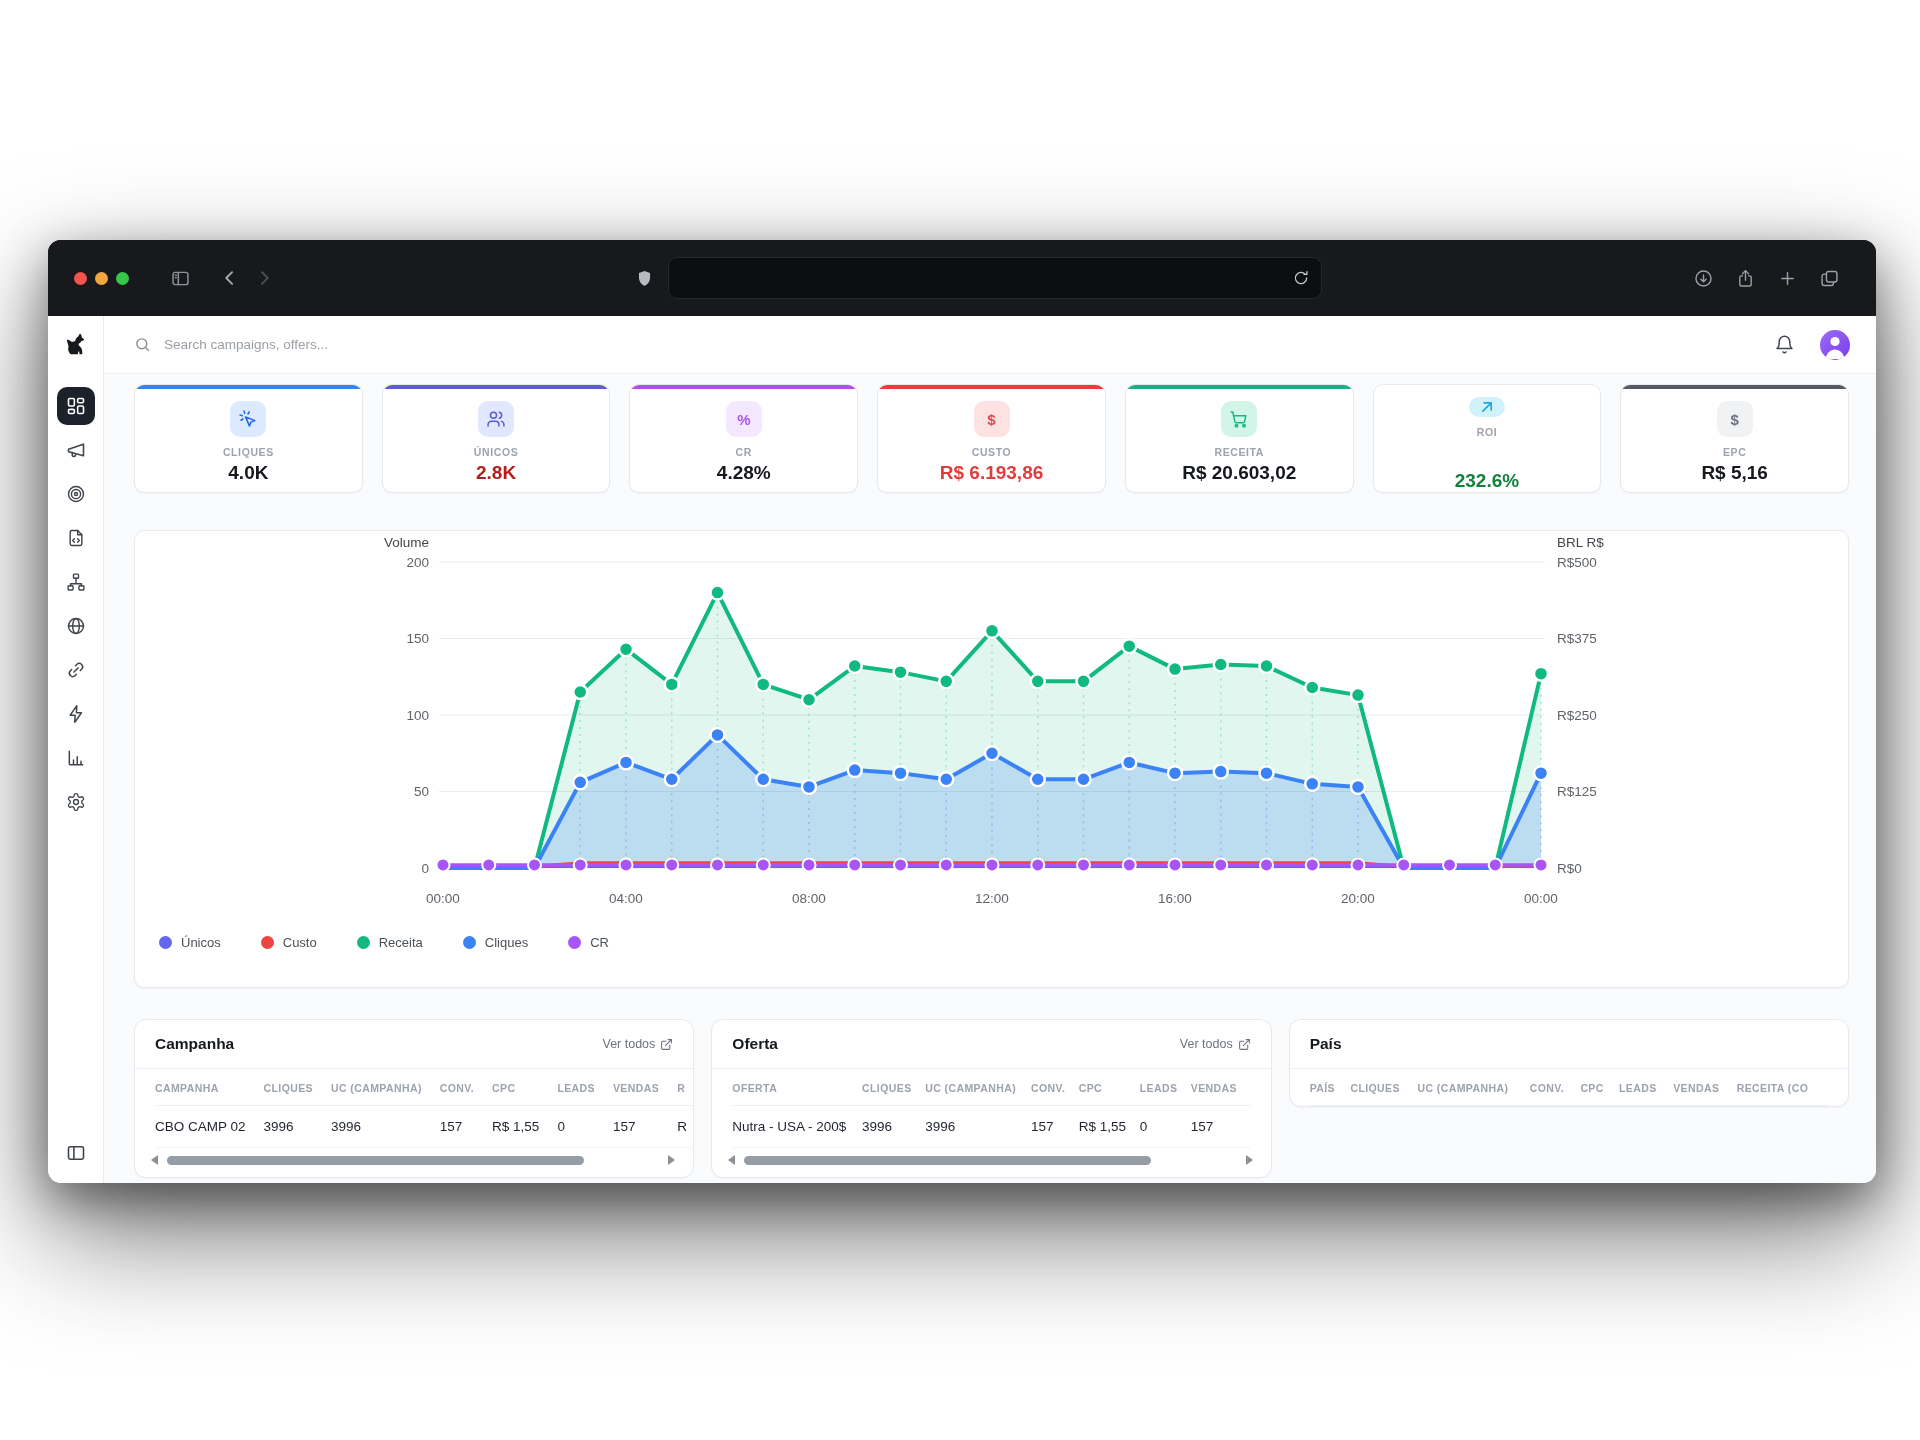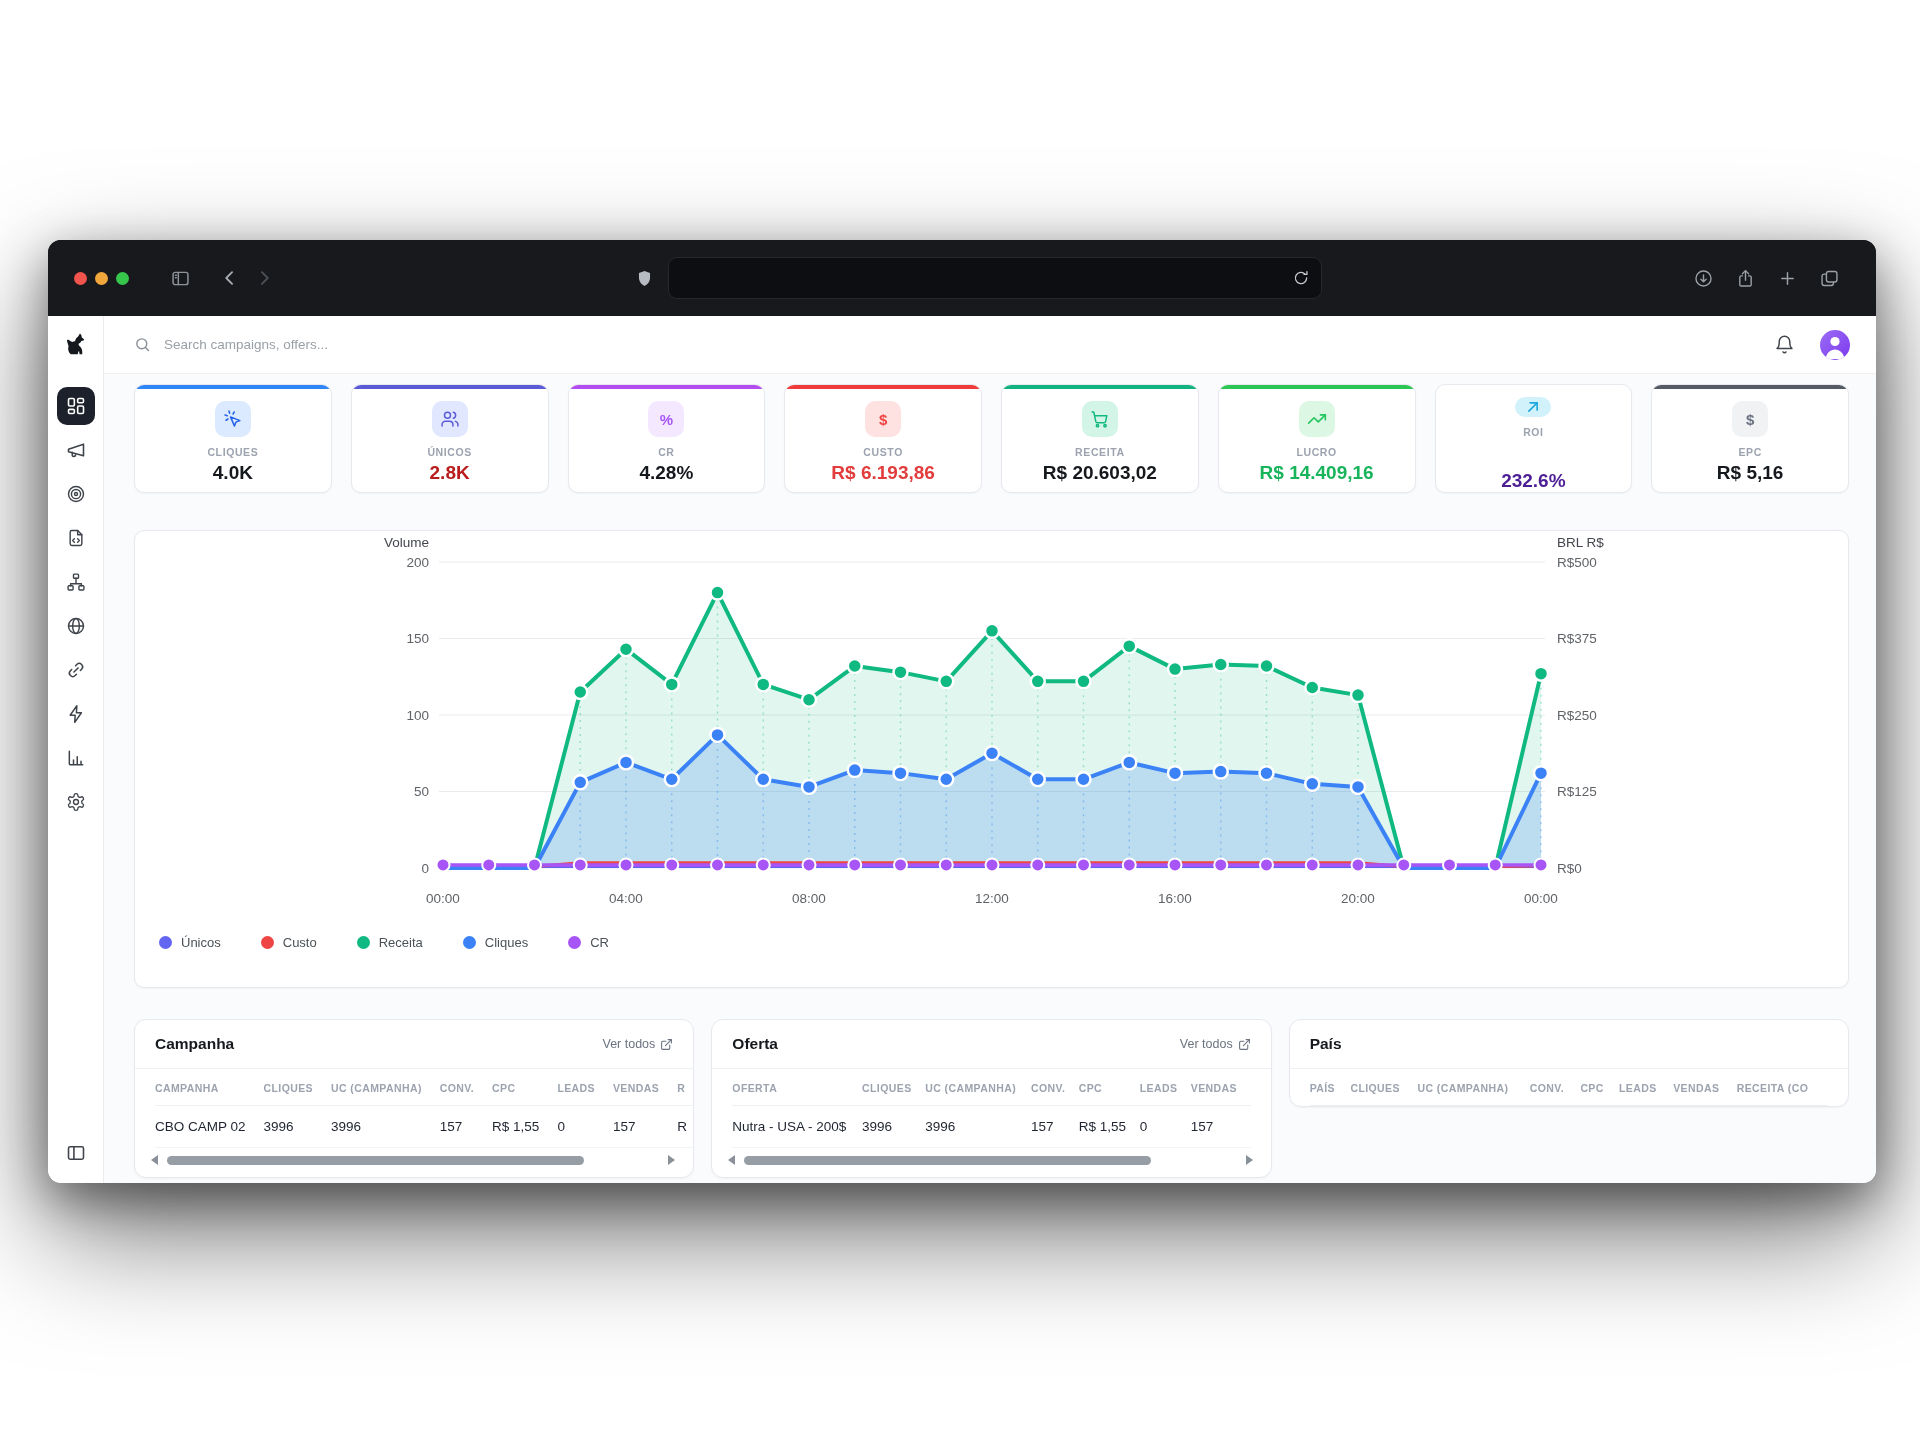--- a/index.html
+++ b/index.html
@@ -321,40 +321,29 @@
                   <svg viewBox="0 0 24 24" width="20" height="20" fill="none" stroke="currentColor" stroke-width="1.8" stroke-linecap="round" stroke-linejoin="round">
                     <circle cx="9" cy="20" r="1.4"></circle>
                     <circle cx="18" cy="20" r="1.4"></circle>
                     <path d="M2.5 3.5h2l2.5 11.6a1.8 1.8 0 0 0 1.8 1.4h8.1a1.8 1.8 0 0 0 1.76-1.42L20.2 8H5.3"></path>
                   </svg>
                 </div>
                 <div class="kpi-label">RECEITA</div>
                 <div class="kpi-value" style="color: rgb(21, 24, 29);">R$ 20.603,02</div>
               </div>
               <div class="kpi-card">
-                <div class="kpi-accent" style="background: rgb(44, 198, 84);"></div>
-                <div class="kpi-chip" style="background: rgb(220, 247, 227); color: rgb(34, 197, 94);">
-                  <svg viewBox="0 0 24 24" width="20" height="20" fill="none" stroke="currentColor" stroke-width="1.9" stroke-linecap="round" stroke-linejoin="round">
-                    <path d="m22 7-8.5 8.5-5-5L2 17"></path>
-                    <path d="M16 7h6v6"></path>
-                  </svg>
-                </div>
-                <div class="kpi-label">LUCRO</div>
-                <div class="kpi-value" style="color: rgb(24, 180, 91);">R$ 14.409,16</div>
-              </div>
-              <div class="kpi-card">
                 <div class="kpi-accent" style="background: rgb(41, 184, 239);"></div>
                 <div class="kpi-chip" style="background: rgb(210, 242, 251); color: rgb(31, 168, 221);">
                   <svg viewBox="0 0 24 24" width="20" height="20" fill="none" stroke="currentColor" stroke-width="2" stroke-linecap="round" stroke-linejoin="round">
                     <path d="M7 17 17 7"></path>
                     <path d="M8.5 7H17v8.5"></path>
                   </svg>
                 </div>
                 <div class="kpi-label">ROI</div>
-                <div class="kpi-value" style="color: #4c1d95; margin-top: 32px;">232.6%</div>
+                <div class="kpi-value" style="color: #15803d; margin-top: 32px;">232.6%</div>
               </div>
               <div class="kpi-card">
                 <div class="kpi-accent" style="background: rgb(85, 91, 101);"></div>
                 <div class="kpi-chip" style="background: rgb(241, 242, 244); color: rgb(107, 114, 128);">
                   <span class="glyph">$</span>
                 </div>
                 <div class="kpi-label">EPC</div>
                 <div class="kpi-value" style="color: rgb(21, 24, 29);">R$ 5,16</div>
               </div>
             </div>

